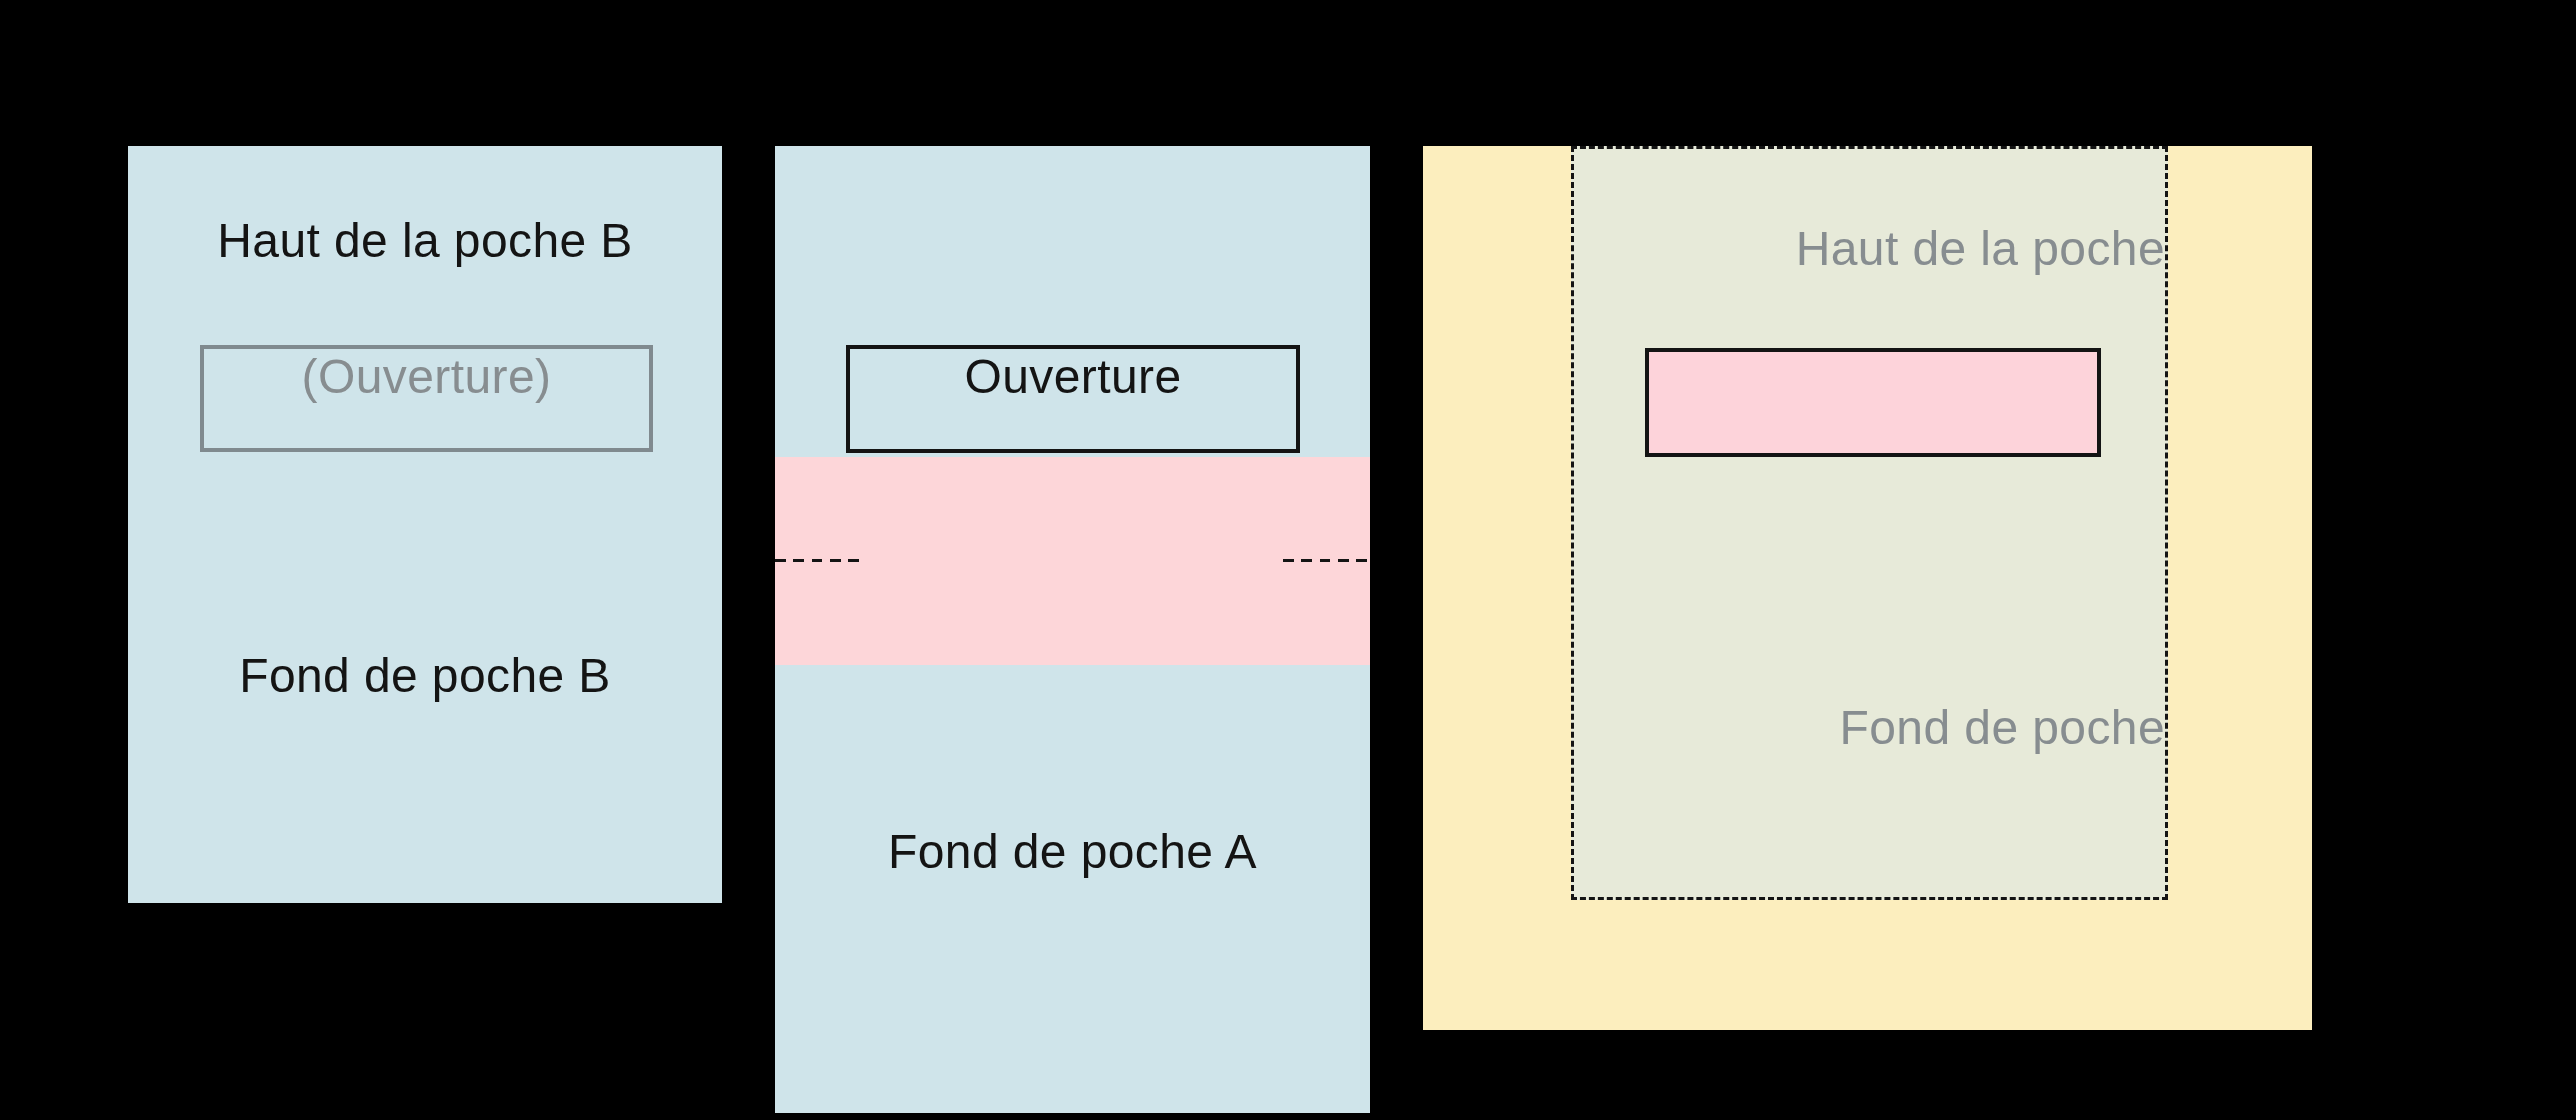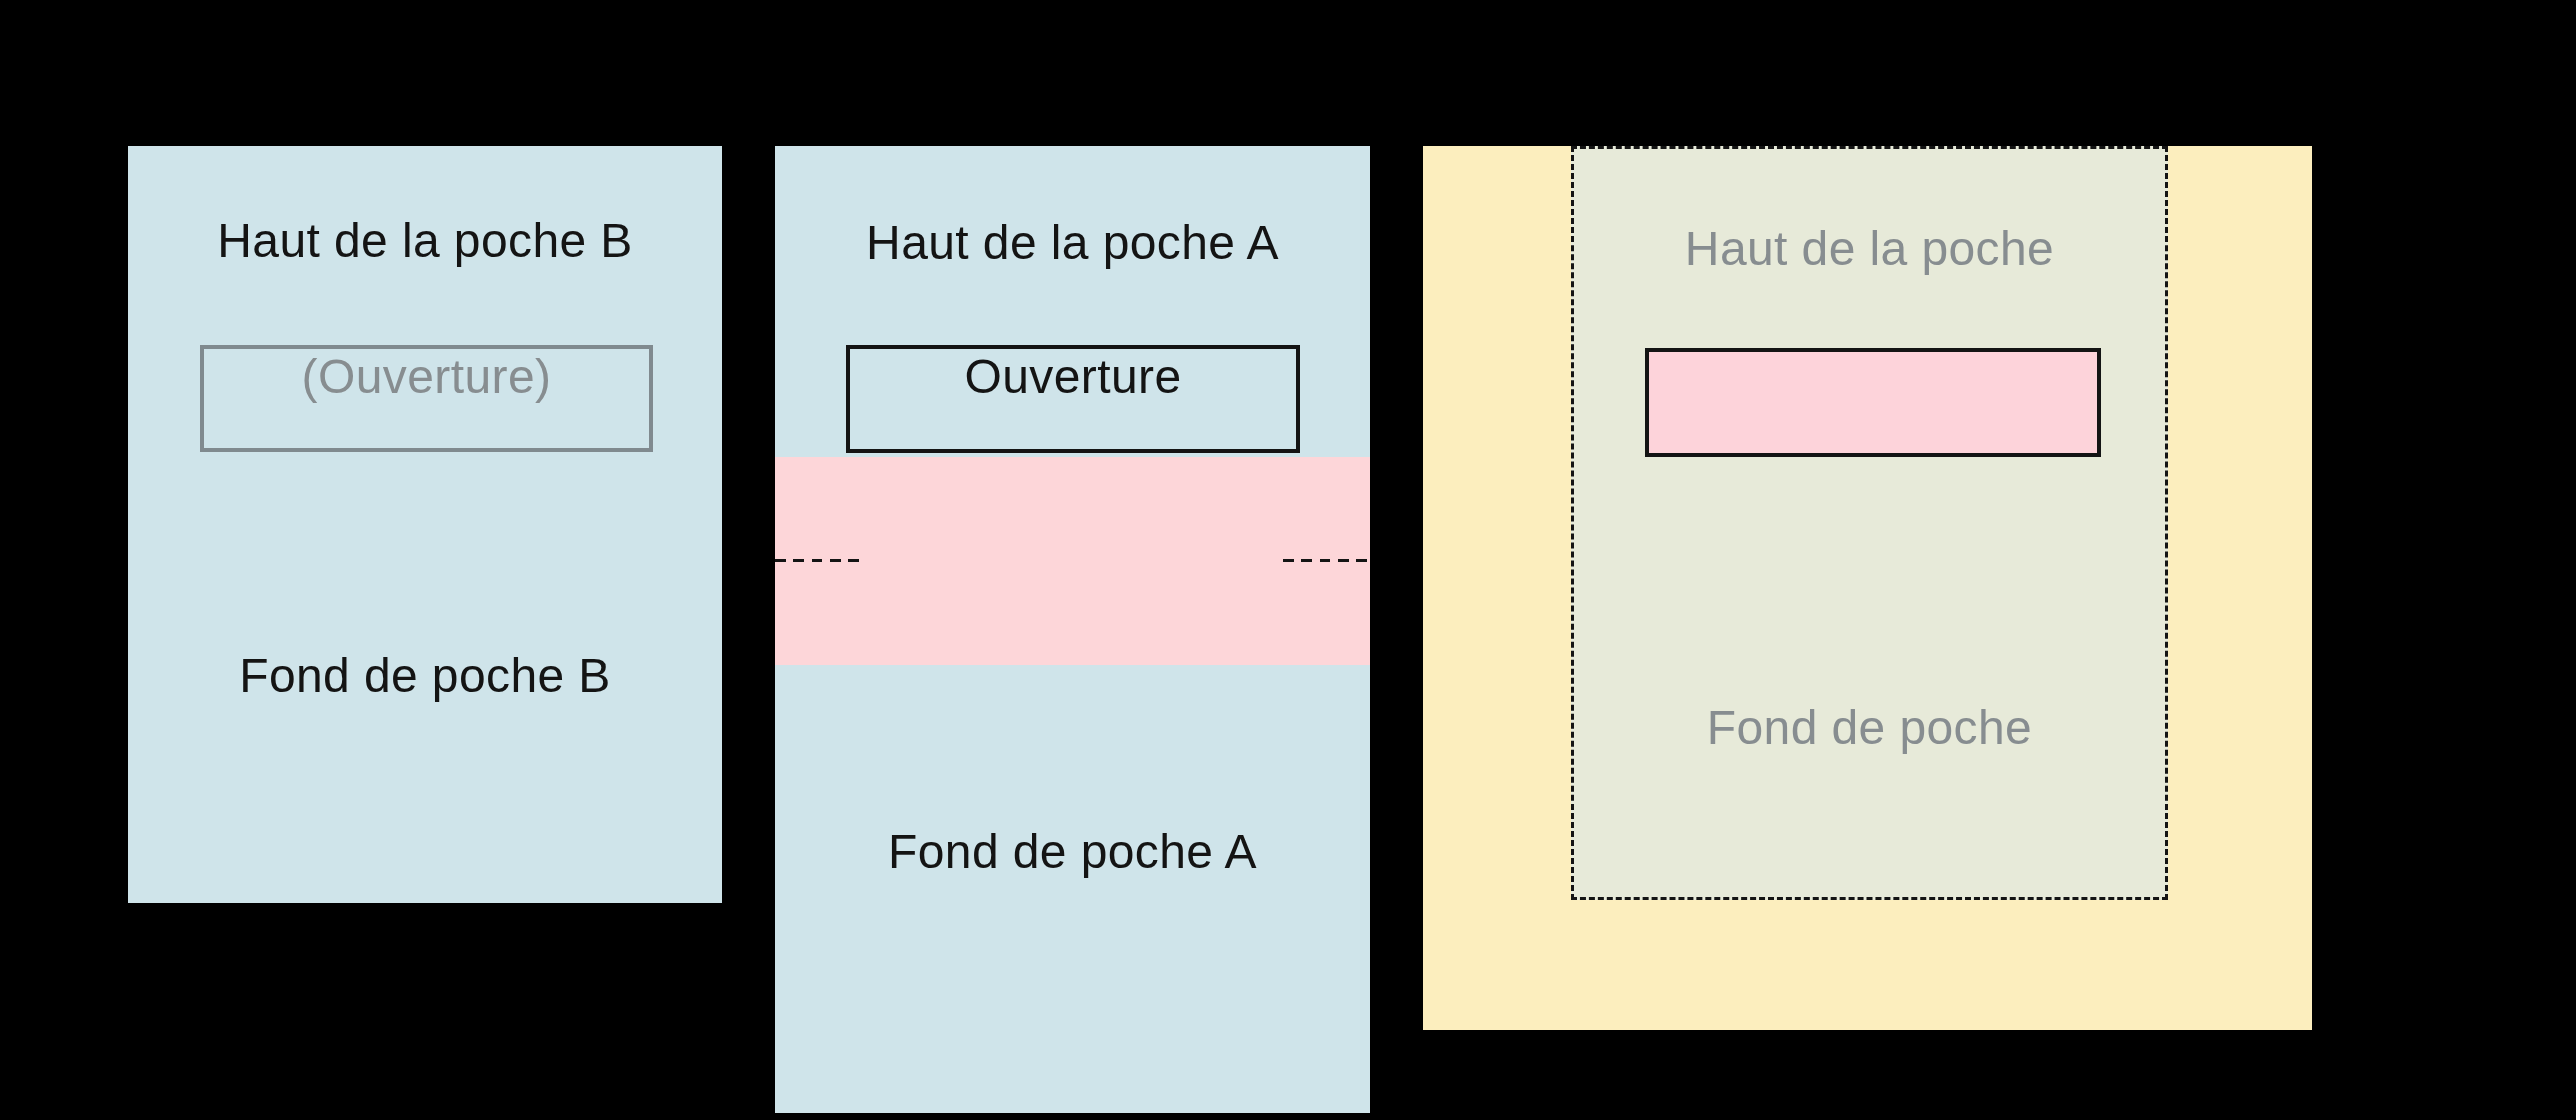--- a/index.html
+++ b/index.html
@@ -44,20 +44,21 @@
     left: 0;
     width: 100%;
     text-align: center;
     font-size: 48px;
     line-height: 60px;
     letter-spacing: 0.4px;
     white-space: nowrap;
   }
   .fab-label.gray {
     color: var(--gray-text, #878d90);
+    text-align: right;
   }
   .panel-b .top-label    { top: 65px; }
   .panel-b .bottom-label { top: 500px; }
   .panel-a .top-label    { top: 67px; }
   .panel-a .bottom-label { top: 676px; }
 
   .opening-box {
     position: absolute;
     box-sizing: border-box;
     display: flex;
@@ -139,21 +140,20 @@
 
   <section class="panel panel-b">
     <div class="fab-label top-label">Haut de la poche B</div>
     <div class="opening-box">
       <span>(Ouverture)</span>
     </div>
     <div class="fab-label bottom-label">Fond de poche B</div>
   </section>
 
   <section class="panel panel-a">
-    <div class="fab-label top-label">Haut de la poche A</div>
     <div class="opening-box">
       <span>Ouverture</span>
     </div>
     <div class="lip-band">
       <div class="slit-dash left"></div>
       <div class="slit-dash right"></div>
     </div>
     <div class="fab-label bottom-label">Fond de poche A</div>
   </section>
 

